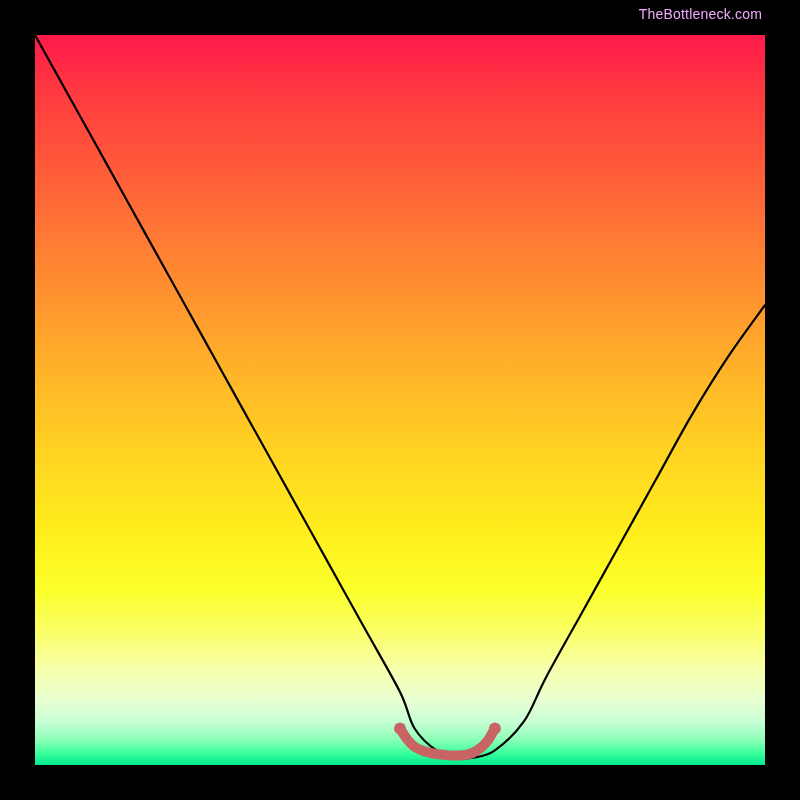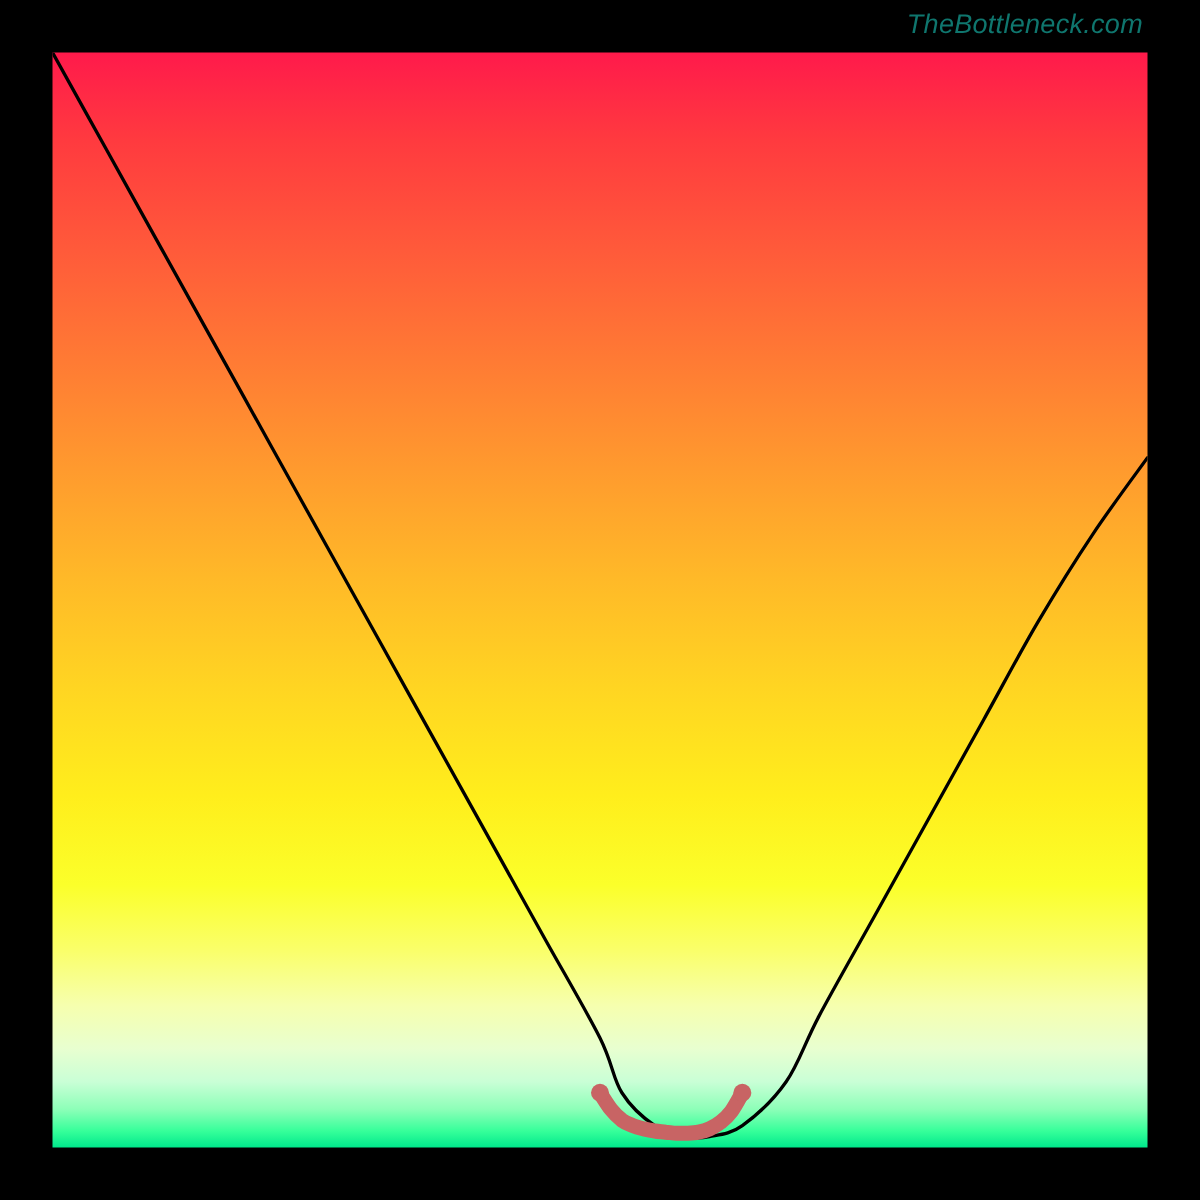--- a/index.html
+++ b/index.html
@@ -38,26 +38,25 @@
       #e8ffd0 91%,
       #c9ffd6 94%,
       #8dffb8 96.5%,
       #36ff9a 98.5%,
       #00e88c 100%);
   }
   .watermark {
     position: absolute;
     top: 6px;
     right: 38px;
-    color: #0f766e;
-    font-size: 18px;
+    color: #f0abfc;
+    font-size: 14px;
     letter-spacing: 0.2px;
     font-weight: 400;
     user-select: none;
-    font-style: italic;
   }
   svg.overlay {
     position: absolute;
     left: 0;
     top: 0;
     width: 730px;
     height: 730px;
   }
 </style>
 </head>

